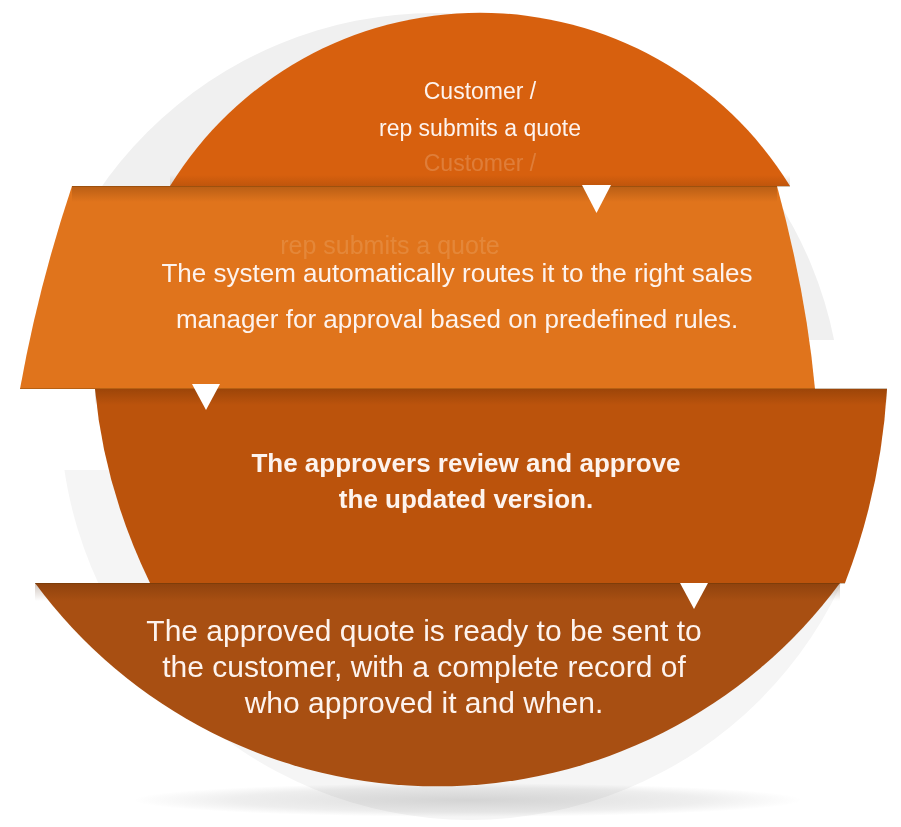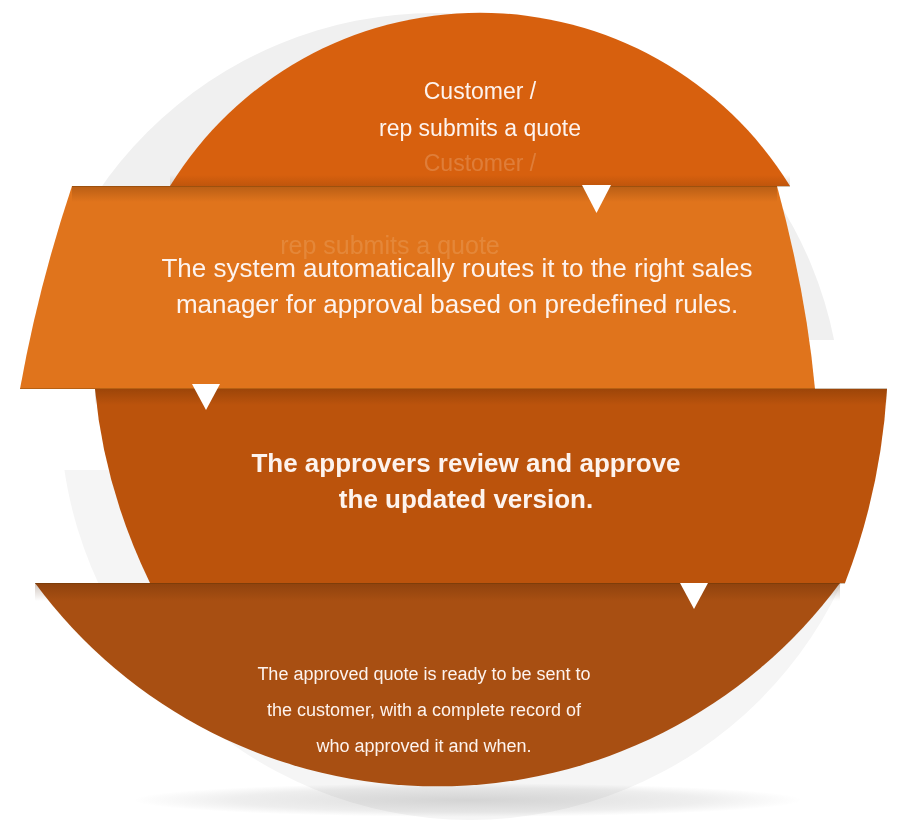--- a/index.html
+++ b/index.html
@@ -23,23 +23,23 @@
   }
   .step-text {
     position: absolute;
     text-align: center;
     white-space: pre-line;
     color: #fdf3ee;
     font-family: "Liberation Sans", sans-serif;
     pointer-events: none;
   }
   #step-text-1 { left: 170px; top: 73px;  width: 620px; font-size: 23px; line-height: 37px; }
-  #step-text-2 { left: 77px;  top: 250px; width: 760px; font-size: 26px; line-height: 36px; }
+  #step-text-2 { left: 77px;  top: 250px; width: 760px; font-size: 26px; line-height: 46px; }
   #step-text-3 { left: 166px; top: 445px; width: 600px; font-size: 26px; line-height: 36px; font-weight: bold; }
-  #step-text-4 { left: 124px; top: 656px; width: 600px; font-size: 18px; line-height: 36px; }
+  #step-text-4 { left: 124px; top: 613px; width: 600px; font-size: 30px; line-height: 36px; }
   .echo-text {
     position: absolute;
     text-align: center;
     white-space: pre-line;
     font-family: "Liberation Sans", sans-serif;
     pointer-events: none;
   }
   #echo-text-1 { left: 280px; top: 145px; width: 400px; font-size: 23px; line-height: 37px; color: rgba(255,246,228,0.20); }
   #echo-text-2 { left: 190px; top: 227px; width: 400px; font-size: 25px; line-height: 36px; color: rgba(255,246,228,0.15); }
 </style>

